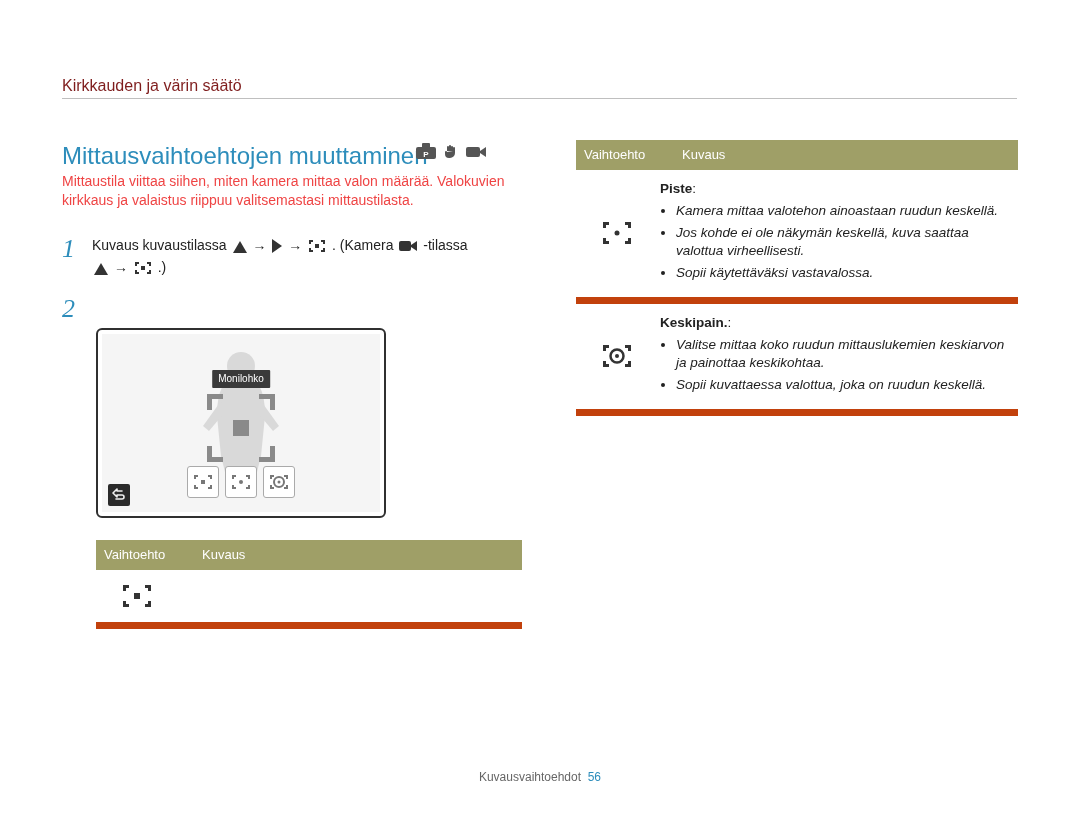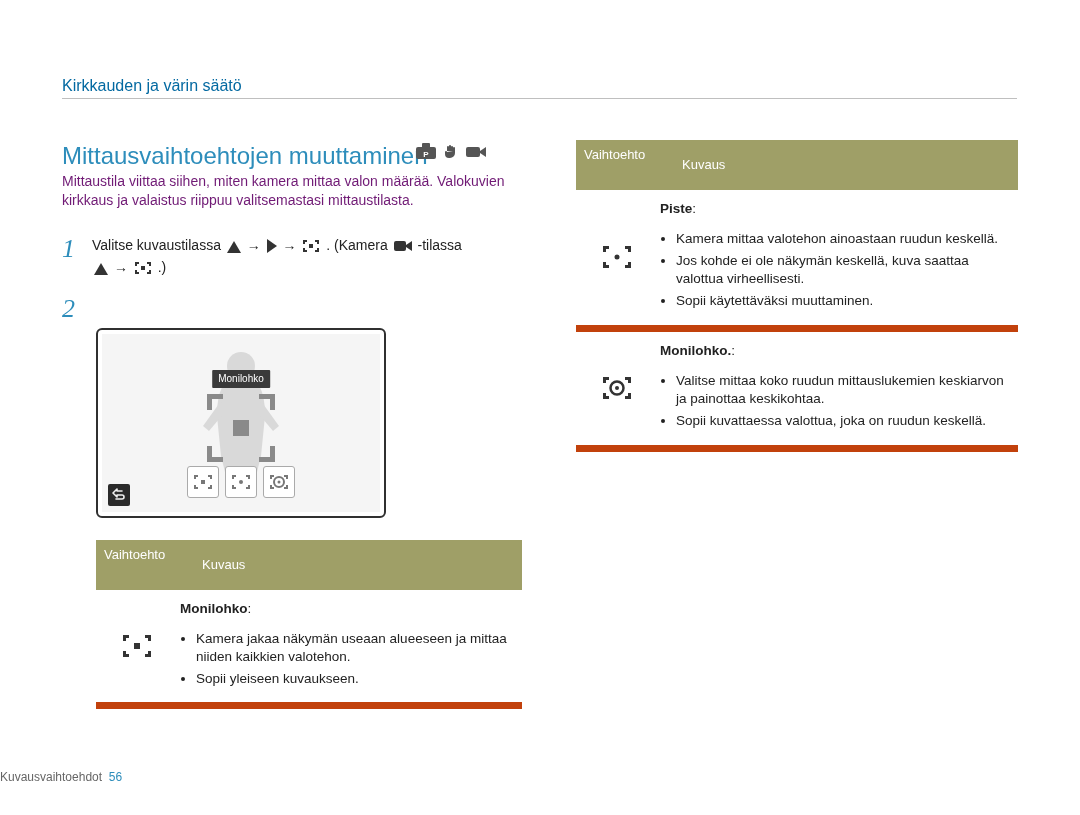--- a/index.html
+++ b/index.html
@@ -16,21 +16,21 @@
   .page {
     position: relative;
     width: 1080px;
     height: 815px;
     box-sizing: border-box;
   }
   .breadcrumb {
     position: absolute;
     top: 75px;
     left: 62px;
-    color: #0369a1;
+    color: #7f1d1d;
     font-size: 16px;
   }
   .breadcrumb-rule {
     position: absolute;
     top: 98px;
     left: 62px;
     width: 955px;
     height: 1px;
     background: #bfbfbf;
   }
@@ -50,21 +50,21 @@
     display: flex;
     gap: 6px;
   }
   .mode-icons svg { display: block; }
 
   .intro {
     position: absolute;
     top: 172px;
     left: 62px;
     width: 460px;
-    color: #701a75;
+    color: #ef4444;
     font-size: 14px;
   }
 
   .step {
     position: absolute;
     left: 62px;
     width: 470px;
     display: flex;
     align-items: flex-start;
     gap: 10px;
@@ -167,46 +167,47 @@
     left: 576px;
     width: 442px;
   }
   .opt-header {
     display: flex;
     background: #9f9f67;
     color: #fff;
     font-size: 13px;
   }
   .opt-h-col1 { width: 82px; padding: 6px 8px; }
-  .opt-h-col2 { flex: 1; padding: 16px 8px; }
+  .opt-h-col2 { flex: 1; padding: 6px 8px; }
   .opt-row {
     display: flex;
     border-bottom: 7px solid #c2410c;
   }
   .opt-icon-cell {
     width: 82px;
     display: flex;
     align-items: center;
     justify-content: center;
     padding: 14px 0;
   }
   .opt-desc {
     flex: 1;
     padding: 10px 6px 10px 2px;
     font-size: 13.5px;
   }
   .opt-desc .opt-name { font-weight: bold; display: inline; }
-  .opt-desc ul { margin: 12px 0 0 0; padding-left: 16px; }
+  .opt-desc ul { margin: 4px 0 0 0; padding-left: 16px; font-style: italic; }
   .opt-desc li { margin-bottom: 4px; }
 
   .footer {
     position: absolute;
     bottom: 30px;
     left: 0;
     width: 1080px;
+    text-align: center;
     color: #666;
     font-size: 12px;
   }
   .footer-num { color: #2d8dbb; }
 </style>
 </head>
 <body>
 
 <div class="page">
 
@@ -234,21 +235,21 @@
           <path d="M14 8 L20 4 V14 L14 10 Z" fill="#555"></path>
         </svg>
     </span>
   </div>
 
   <div class="intro">Mittaustila viittaa siihen, miten kamera mittaa valon määrää. Valokuvien kirkkaus ja valaistus riippuu valitsemastasi mittaustilasta.</div>
 
   <div class="step step1">
     <div class="step-num">1</div>
     <div class="step-body">
-      <span>Valitse kuvaustilassa</span>
+      <span>Kuvaus kuvaustilassa</span>
       <span class="inline-icon">
         <svg width="14" height="12" viewBox="0 0 14 12">
             <path d="M7 0 L14 12 H0 Z" fill="#333"></path>
           </svg>
       </span>
       <span>→</span>
       <span class="inline-icon">
         <svg width="10" height="14" viewBox="0 0 10 14">
             <path d="M0 0 L10 7 L0 14 Z" fill="#333"></path>
           </svg>
@@ -350,27 +351,20 @@
     </div>
     <div class="opt-row">
       <div class="opt-icon-cell">
         <svg width="30" height="24" viewBox="0 0 30 24">
             <g fill="#333">
               <path d="M1 1 V7 H4 V4 H7 V1 Z M23 1 V4 H26 V7 H29 V1 Z M1 23 V17 H4 V20 H7 V23 Z M29 23 H23 V20 H26 V17 H29 Z"></path>
               <rect x="12" y="9" width="6" height="6"></rect>
             </g>
           </svg>
       </div>
-      <div class="opt-desc">
-        <span class="opt-name">Monilohko</span><span>:</span>
-        <ul>
-          <li>Kamera jakaa näkymän useaan alueeseen ja mittaa niiden kaikkien valotehon.</li>
-          <li>Sopii yleiseen kuvaukseen.</li>
-        </ul>
-      </div>
     </div>
   </div>
 
   <div class="opt-table-right">
     <div class="opt-header">
       <div class="opt-h-col1">Vaihtoehto</div>
       <div class="opt-h-col2">Kuvaus</div>
     </div>
 
     <div class="opt-row">
@@ -380,37 +374,37 @@
               <path d="M1 1 V7 H4 V4 H7 V1 Z M23 1 V4 H26 V7 H29 V1 Z M1 23 V17 H4 V20 H7 V23 Z M29 23 H23 V20 H26 V17 H29 Z"></path>
               <circle cx="15" cy="12" r="2.5"></circle>
             </g>
           </svg>
       </div>
       <div class="opt-desc">
         <span class="opt-name">Piste</span><span>:</span>
         <ul>
           <li>Kamera mittaa valotehon ainoastaan ruudun keskellä.</li>
           <li>Jos kohde ei ole näkymän keskellä, kuva saattaa valottua virheellisesti.</li>
-          <li>Sopii käytettäväksi muuttaminen.</li>
+          <li>Sopii käytettäväksi vastavalossa.</li>
         </ul>
       </div>
     </div>
 
     <div class="opt-row">
       <div class="opt-icon-cell">
         <svg width="30" height="24" viewBox="0 0 30 24">
             <g>
               <path d="M1 1 V7 H4 V4 H7 V1 Z M23 1 V4 H26 V7 H29 V1 Z M1 23 V17 H4 V20 H7 V23 Z M29 23 H23 V20 H26 V17 H29 Z" fill="#333"></path>
               <circle cx="15" cy="12" r="6.5" fill="none" stroke="#333" stroke-width="2.5"></circle>
               <circle cx="15" cy="12" r="2" fill="#333"></circle>
             </g>
           </svg>
       </div>
       <div class="opt-desc">
-        <span class="opt-name">Monilohko.</span><span>:</span>
+        <span class="opt-name">Keskipain.</span><span>:</span>
         <ul>
           <li>Valitse mittaa koko ruudun mittauslukemien keskiarvon ja painottaa keskikohtaa.</li>
           <li>Sopii kuvattaessa valottua, joka on ruudun keskellä.</li>
         </ul>
       </div>
     </div>
   </div>
 
   <div class="footer">
     <span>Kuvausvaihtoehdot</span>&nbsp;&nbsp;<span class="footer-num">56</span>

